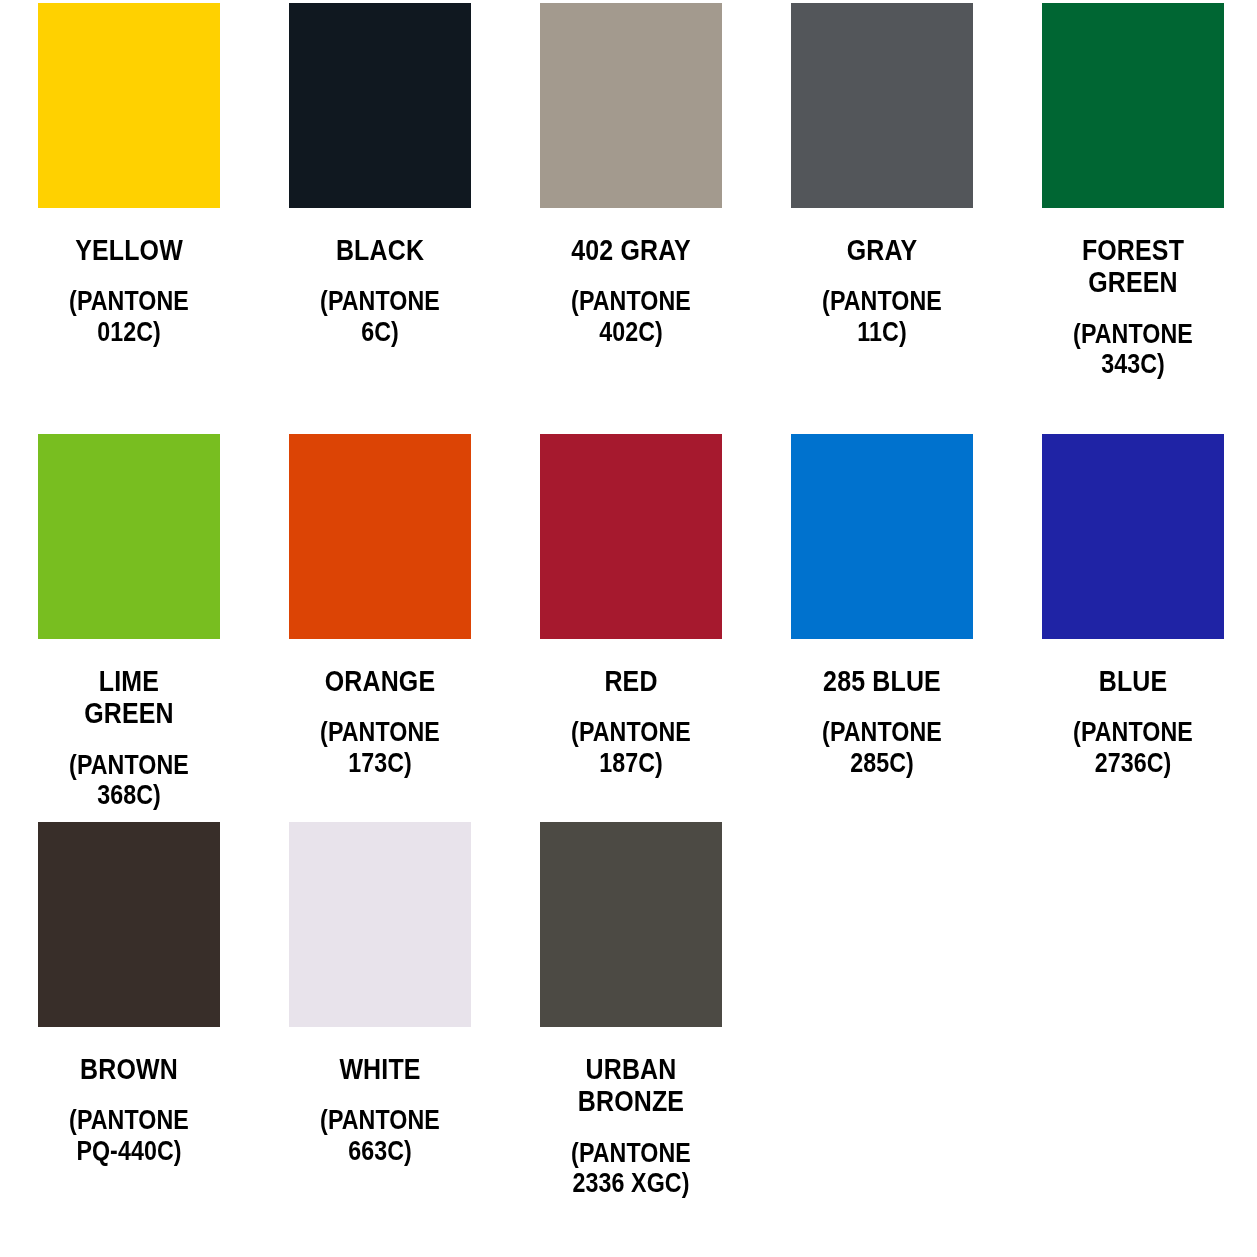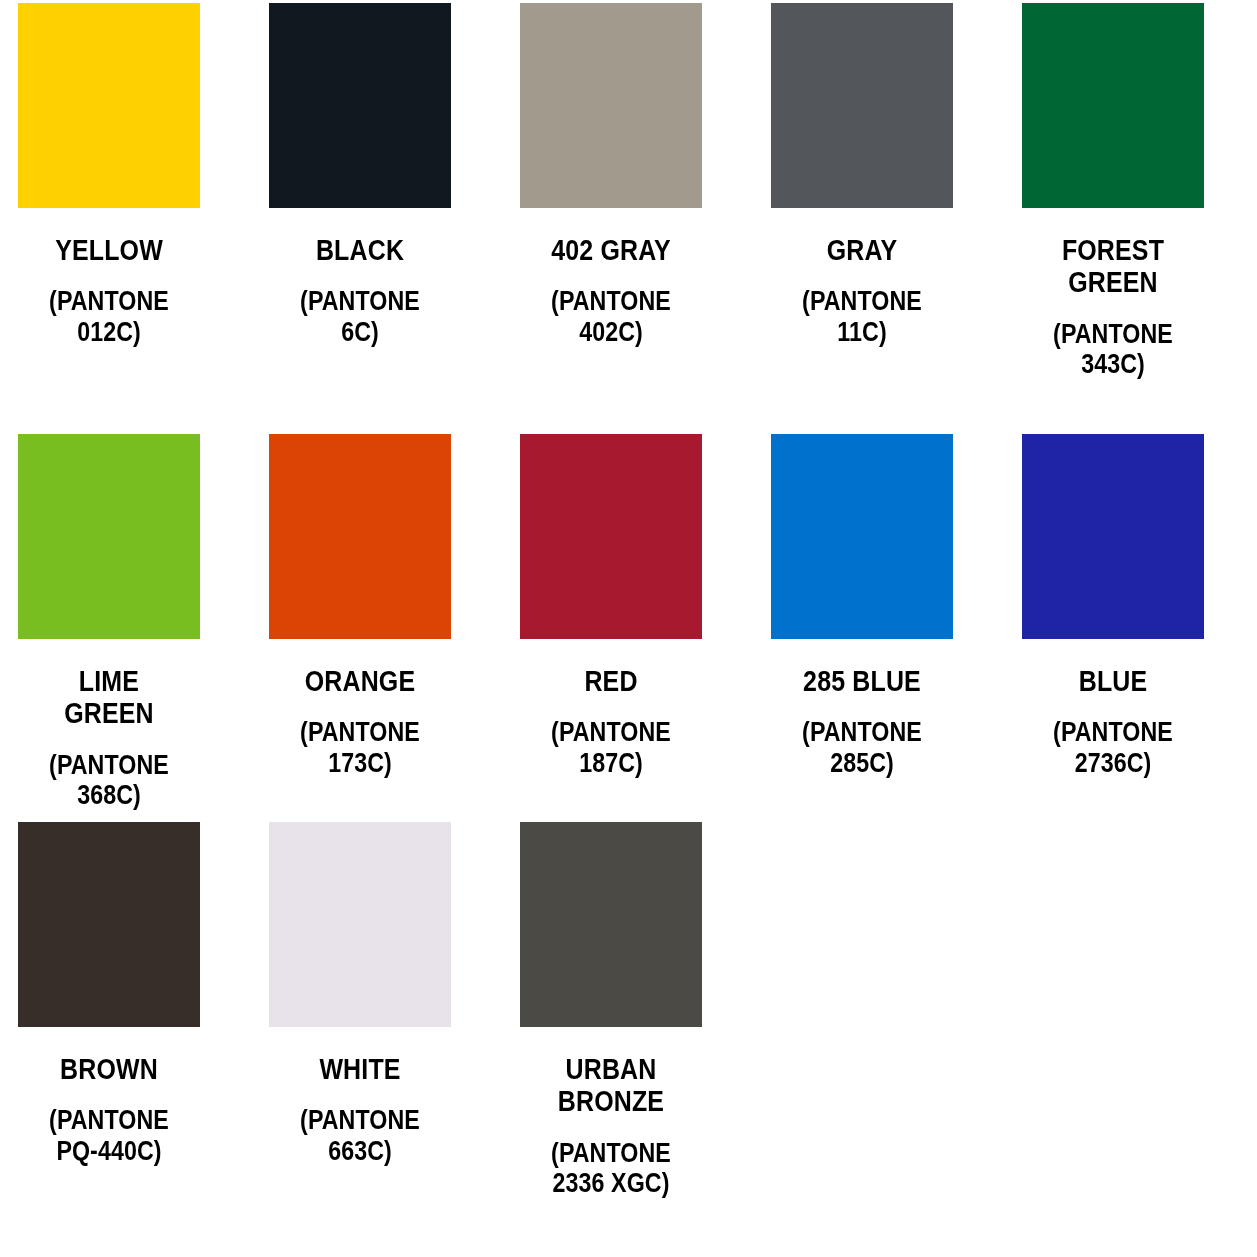--- a/index.html
+++ b/index.html
@@ -11,21 +11,21 @@
     width: 1257px;
     height: 1257px;
     font-family: "Liberation Sans", "DejaVu Sans", sans-serif;
     overflow: hidden;
   }
 
   #palette-grid {
     display: grid;
     grid-template-columns: repeat(5, 251px);
     grid-template-rows: 431px 388px auto;
-    padding-left: 18px;
+    padding-left: 38px;
     padding-top: 3px;
     box-sizing: border-box;
   }
 
   .swatch-cell {
     width: 251px;
     display: flex;
     flex-direction: column;
     align-items: flex-start;
   }

